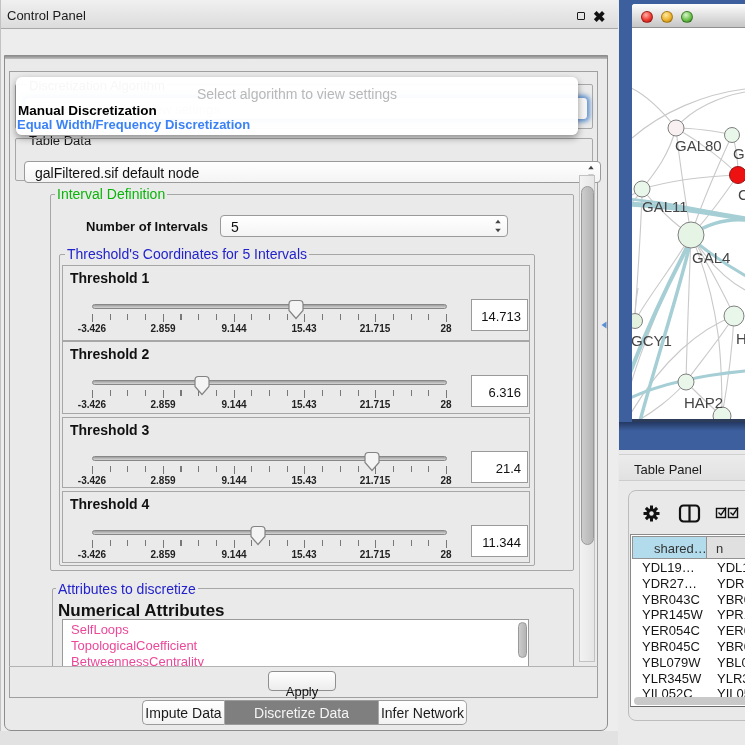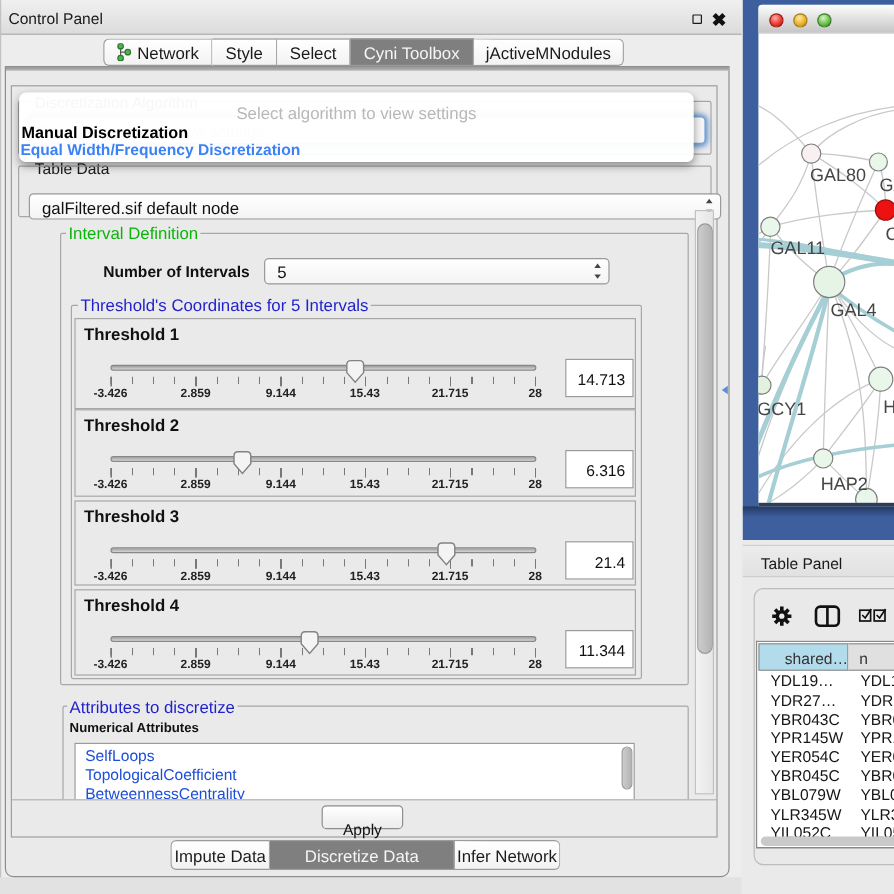--- a/index.html
+++ b/index.html
@@ -52,21 +52,21 @@
   background-image:repeating-linear-gradient(90deg,#787878 0px,#787878 1px,transparent 1px,transparent 70.8px); }
 .thumb { position:absolute; top:32px; width:20px; height:23px; }
 .tlabel { position:absolute; left:7px; top:4px; font-size:14px; font-weight:bold; color:#111; }
 .track { position:absolute; left:29px; width:355px; height:5px;
   background:linear-gradient(#9e9e9e,#d6d6d6); border:1px solid #878787; border-radius:3px; }
 .vbox { position:absolute; left:408px; width:57px; height:32px; background:#fff;
   border:1px solid #9a9a9a; font-size:13px; color:#111; text-align:right; padding:9px 6px 0 0; }
 .ticklbl { position:absolute; font-size:10px; font-weight:bold; color:#222; transform:translateX(-50%); }
 
 
-#attrlist { position:absolute; background:#fff; border:1px solid #9a9a9a; font-size:13px; color:#1d4ed8; }
+#attrlist { position:absolute; background:#fff; border:1px solid #9a9a9a; font-size:13px; color:#ec4899; }
 
 
 .sbtrack { position:absolute; background:linear-gradient(90deg,#f2f2f2,#e6e6e6); border:1px solid #c2c2c2; }
 .sbthumb { position:absolute; background:linear-gradient(90deg,#cccccc,#b4b4b4); border:1px solid #999; border-radius:7px; }
 
 
 #applybtn { position:absolute; left:268px; top:671px; width:68px; height:20px;
   background:linear-gradient(#ffffff,#ececec); border:1px solid #8f8f8f; border-radius:4px;
   font-size:13px; color:#111; text-align:center; padding-top:12px; }
 
@@ -111,35 +111,20 @@
 <div id="root">
 
 <div id="leftwin">
   <div id="cp-titlebar"></div>
   <div class="abs" style="left:0; top:0; width:1px; height:745px; background:#c2c2c2;"></div>
   <div class="abs" style="left:0; top:731px; width:618px; height:14px; background:#e2e2e2;"></div>
   <div id="cp-title">Control Panel</div>
   <div id="cp-sq"></div>
   <div id="cp-x">✖</div>
 
-  <div id="toptabs" class="tabrow">
-    <div class="tab first" style="width:91px;">
-      <svg width="13" height="15" viewBox="0 0 13 15" style="margin-right:4px;">
-        <line x1="3.5" y1="3" x2="3.5" y2="12" stroke="#555" stroke-width="1"></line>
-        <line x1="3.5" y1="7.5" x2="9.5" y2="7.5" stroke="#555" stroke-width="1"></line>
-        <circle cx="3.5" cy="2.5" r="2.3" fill="#55b055" stroke="#2c7a2c"></circle>
-        <circle cx="9.5" cy="7.5" r="2.3" fill="#55b055" stroke="#2c7a2c"></circle>
-        <circle cx="3.5" cy="12.5" r="2.3" fill="#55b055" stroke="#2c7a2c"></circle>
-      </svg>
-      Network</div>
-    <div class="tab" style="width:54px;">Style</div>
-    <div class="tab" style="width:61px;">Select</div>
-    <div class="tab sel" style="width:103px;">Cyni Toolbox</div>
-    <div class="tab last" style="width:125px;">jActiveMNodules</div>
-  </div>
 
   <div id="outerpanel"></div>
   <div id="outershade"></div>
   <div id="innerpanel"></div>
 
   <div class="group" style="left:15px; top:84px; width:578px; height:45px;"></div>
   <div class="gtitle" style="left:27px; top:133px; color:#1a1a1a;">Table Data</div>
   <div class="gtitle" style="left:27px; top:78px; color:#333;">Discretization Algorithm</div>
   <div class="abs" style="left:24px; top:97px; width:564px; height:23px; background:#f6f6f6; border:1px solid #7aa1d4; border-radius:4px; box-shadow:0 0 4px 2px rgba(72,131,201,0.8); font-size:13px; color:#ababab; padding:4px 0 0 9px;">Select algorithm to view settings</div>
 
@@ -229,21 +214,21 @@
       <div class="ticklbl" style="left:100px; top:57px;">2.859</div>
       <div class="ticklbl" style="left:171px; top:57px;">9.144</div>
       <div class="ticklbl" style="left:241px; top:57px;">15.43</div>
       <div class="ticklbl" style="left:312px; top:57px;">21.715</div>
       <div class="ticklbl" style="left:383px; top:57px;">28</div>
       <div class="vbox" style="top:33px;">11.344</div>
     </div>
 
     <div class="group" style="left:42px; top:411px; width:522px; height:120px;"></div>
     <div class="gtitle" style="left:46px; top:404px; color:#2222cc; font-size:14px;">Attributes to discretize</div>
-    <div class="abs" style="left:48px; top:424px; font-size:11px; font-weight:bold; color:#111;text-align:center;">Numerical Attributes</div>
+    <div class="abs" style="left:48px; top:424px; font-size:17px; font-weight:bold; color:#111;text-align:center;">Numerical Attributes</div>
     <div id="attrlist" style="left:52px; top:442px; width:467px; height:60px;">
       <div style="position:absolute; left:8px; top:2px;">SelfLoops</div>
       <div style="position:absolute; left:8px; top:18px;">TopologicalCoefficient</div>
       <div style="position:absolute; left:8px; top:34px;">BetweennessCentrality</div>
       <div class="sbthumb" style="left:455px; top:2px; width:9px; height:36px;"></div>
     </div>
   </div>
 
   <div class="sbtrack" style="left:579px; top:175px; width:16px; height:487px;"></div>
   <div class="sbthumb" style="left:580.5px; top:186px; width:13px; height:359px;"></div>

